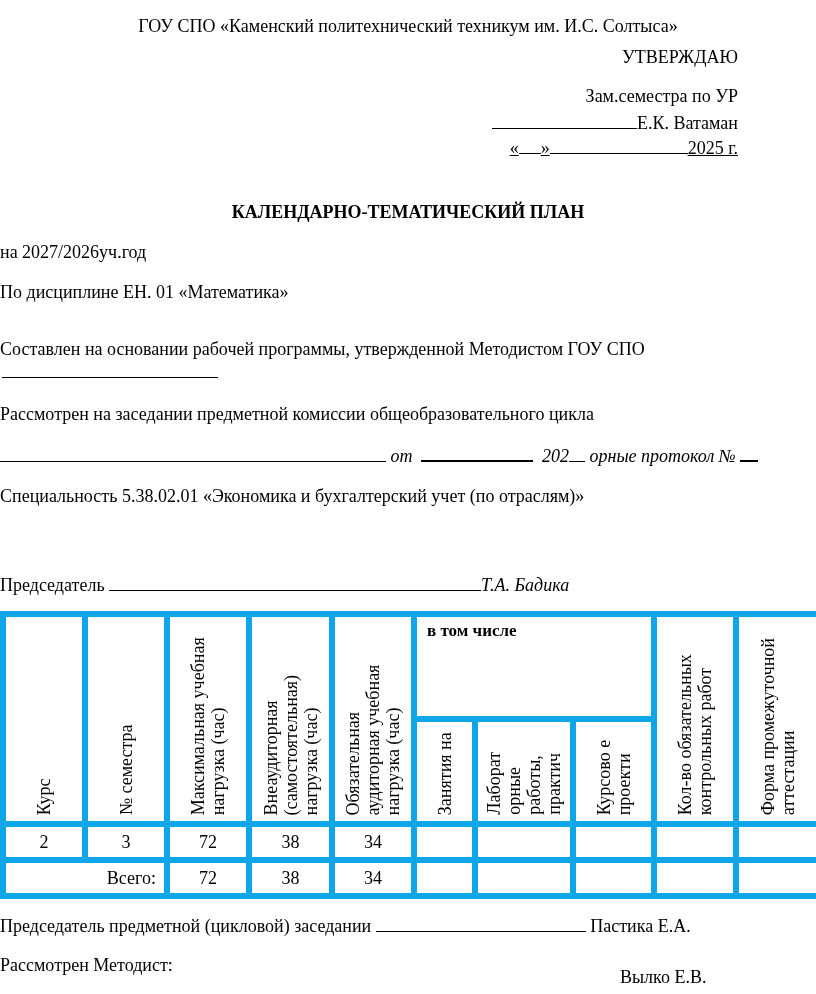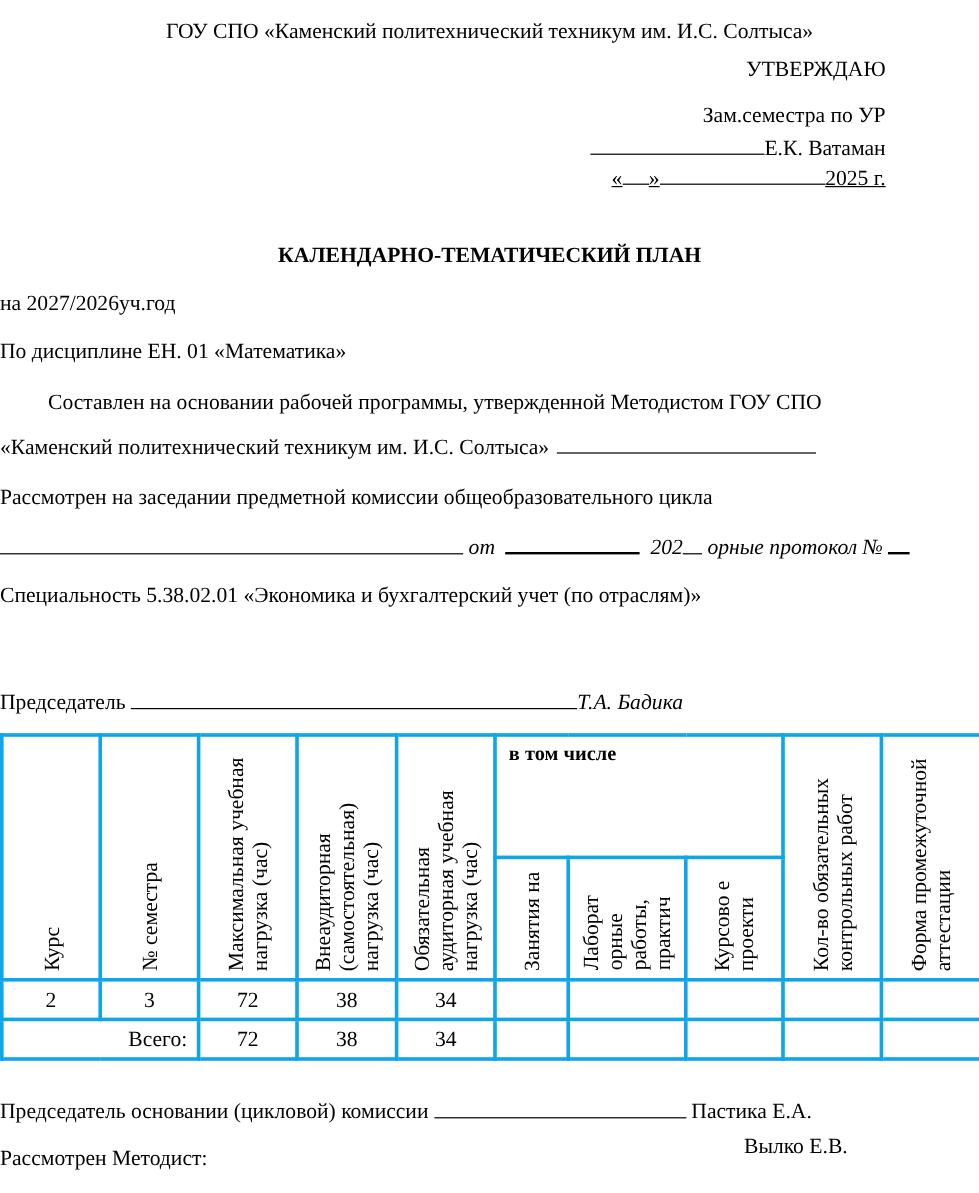--- a/index.html
+++ b/index.html
@@ -12,21 +12,21 @@
   .center { left: 0; width: 816px; text-align: center; }
   .bold { font-weight: bold; }
   .italic { font-style: italic; }
   .uline { display: inline-block; border-bottom: 1px solid #000; height: 16px; vertical-align: baseline; }
 
   table.plan {
     position: absolute; left: 0; top: 611px; width: 816px;
     border-collapse: collapse; table-layout: fixed;
   }
   table.plan td {
-    border: 3px solid #0ea5e9; padding: 0; position: relative;
+    border: 6px solid #0ea5e9; padding: 0; position: relative;
     font-size: 18px; text-align: center; vertical-align: middle;
     overflow: hidden;
   }
   .vcell { height: 200px; }
   .vwrap {
     position: absolute; left: 50%; bottom: 6px;
     transform-origin: left bottom;
     transform: rotate(-90deg) translateY(50%);
     text-align: left; line-height: 1.12;
     white-space: normal;
@@ -45,23 +45,22 @@
 <div class="abs" style="top:112px; right:78px;">
   <span class="uline" style="width:145px;"></span><span>Е.К. Ватаман</span>
 </div>
 <div class="abs" style="top:137px; right:78px;text-decoration:underline;">
   <span>«</span><span class="uline" style="width:22px;"></span><span>»</span><span class="uline" style="width:138px;"></span><span>2025 г.</span>
 </div>
 
 <div class="abs center bold" style="top:203px;">КАЛЕНДАРНО-ТЕМАТИЧЕСКИЙ ПЛАН</div>
 <div class="abs" style="left:0; top:243px;">на 2027/2026уч.год</div>
 <div class="abs" style="left:0; top:283px;">По дисциплине ЕН. 01 «Математика»</div>
-<div class="abs" style="left:0; top:326px;padding-left:40px;">Составлен на основании рабочей программы, утвержденной Методистом ГОУ СПО</div>
+<div class="abs" style="left:0; top:340px;">Составлен на основании рабочей программы, утвержденной Методистом ГОУ СПО</div>
 <div class="abs" style="left:0; top:361px;">
-  <span>«Каменский политехнический техникум им.  И.С.  Солтыса»</span>
   <span class="uline" style="width:216px; margin-left:2px;"></span>
 </div>
 <div class="abs" style="left:0; top:405px;">Рассмотрен на заседании предметной комиссии  общеобразовательного  цикла</div>
 <div class="abs italic" style="left:0; top:444px;">
   <span class="uline" style="width:386px;"></span>
   <span>от</span>
   <span class="uline" style="width:112px; border-bottom-width:2px; margin-left:4px;"></span>
   &nbsp;<span>202</span><span class="uline" style="width:16px;"></span>
   <span>орные  протокол №</span>
   <span class="uline" style="width:18px; border-bottom-width:2px;"></span>
@@ -143,18 +142,18 @@
     <td></td>
     <td></td>
     <td></td>
     <td></td>
     <td></td>
   </tr>
 </tbody>
   </table>
 
 <div class="abs" style="left:0; top:915px;">
-  <span>Председатель основании (цикловой) комиссии</span>
+  <span>Председатель предметной (цикловой) заседании</span>
   <span class="uline" style="width:210px;"></span>
   <span>Пастика Е.А.</span>
 </div>
 <div class="abs" style="left:0; top:956px;">Рассмотрен Методист:</div>
-<div class="abs" style="left:620px; top:946px;">Вылко Е.В.</div>
+<div class="abs" style="left:620px; top:968px;">Вылко Е.В.</div>
 
 </body></html>

